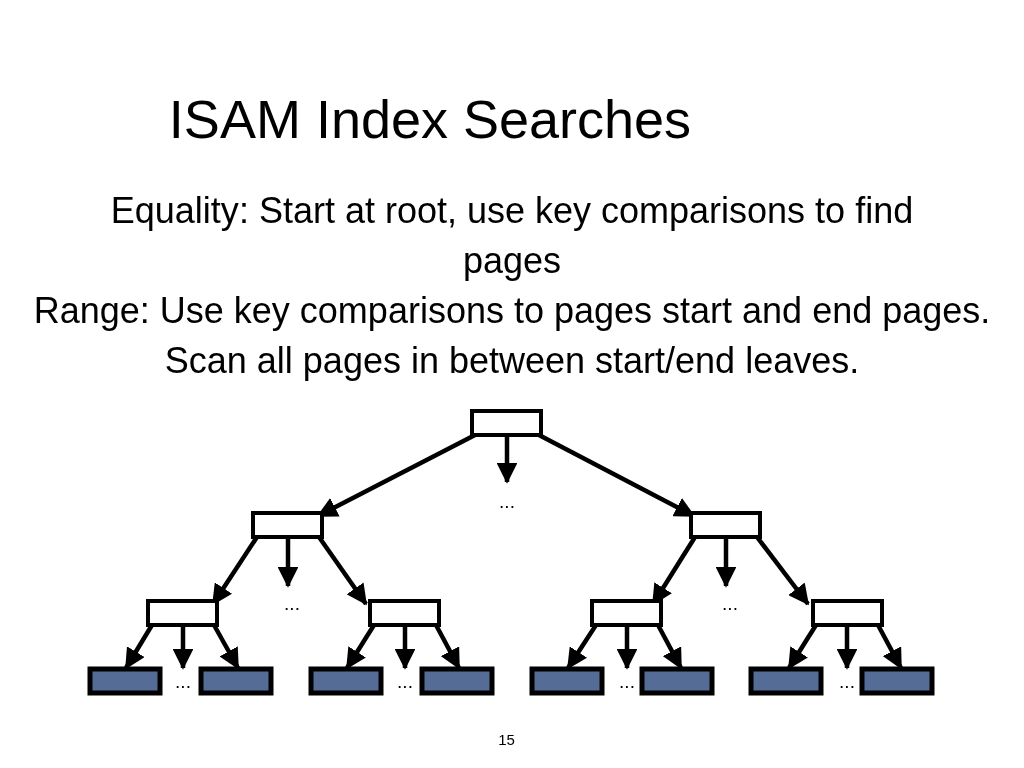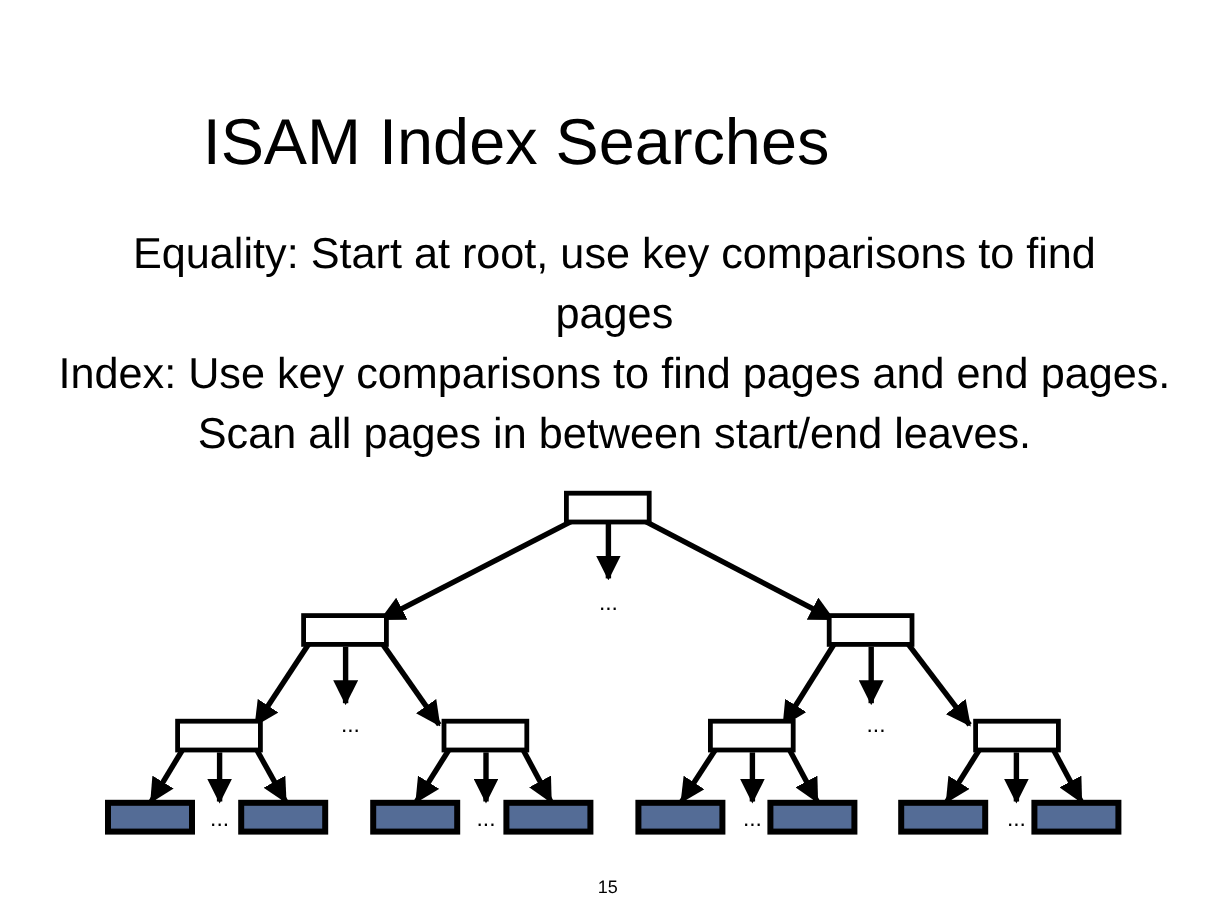--- a/index.html
+++ b/index.html
@@ -82,21 +82,21 @@
 </head>
 <body>
 
 <div id="slide">
 
   <div id="title">ISAM Index Searches</div>
 
   <div id="body-text">
     <div class="line"><span class="lead">Equality</span><span>: Start at root, use key comparisons to find</span></div>
     <div class="line"><span>pages</span></div>
-    <div class="line"><span class="lead">Index</span><span>: Use key comparisons to find pages and end pages.</span></div>
+    <div class="line"><span class="lead">Range</span><span>: Use key comparisons to pages start and end pages.</span></div>
     <div class="line"><span>Scan all pages in between start/end leaves.</span></div>
   </div>
 
   <div id="diagram">
     <svg width="1024" height="768" viewBox="0 0 1024 768" xmlns="http://www.w3.org/2000/svg">
       <defs>
         <marker id="ah" viewBox="0 0 10 10" refX="9.2" refY="5" markerWidth="4.6" markerHeight="4.6" orient="auto-start-reverse">
           <path d="M 0 0 L 10 5 L 0 10 z" fill="#000000"></path>
         </marker>
       </defs>

